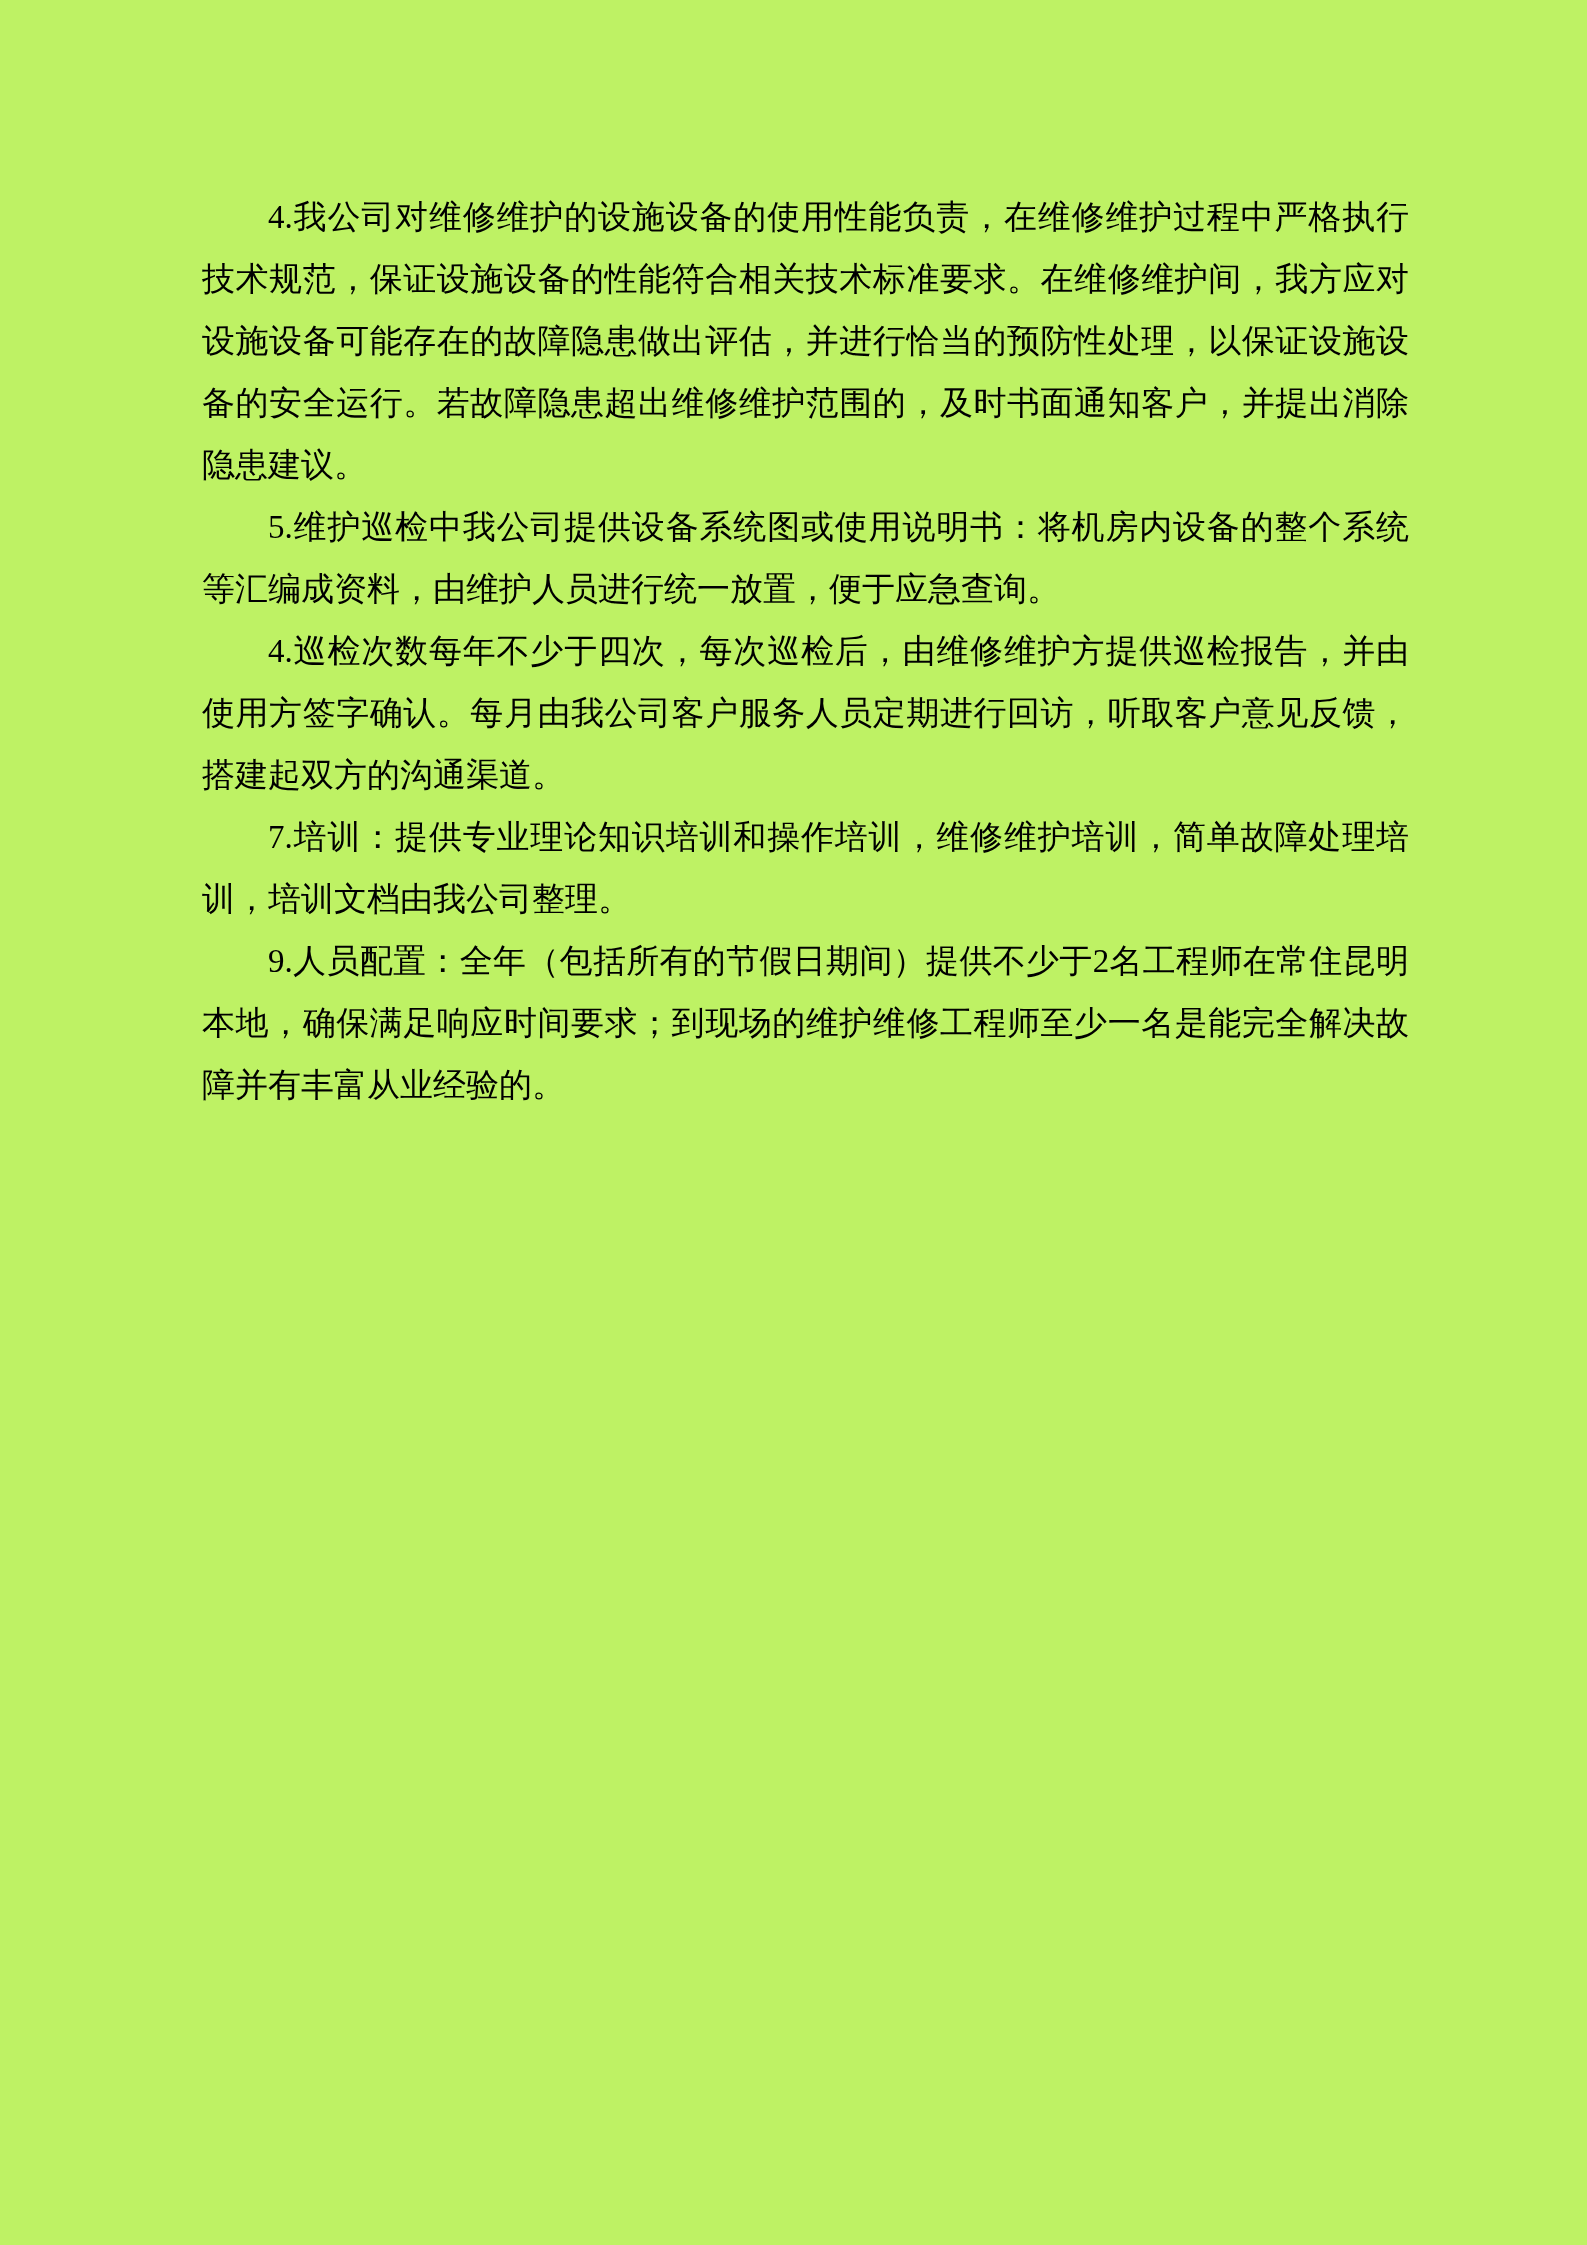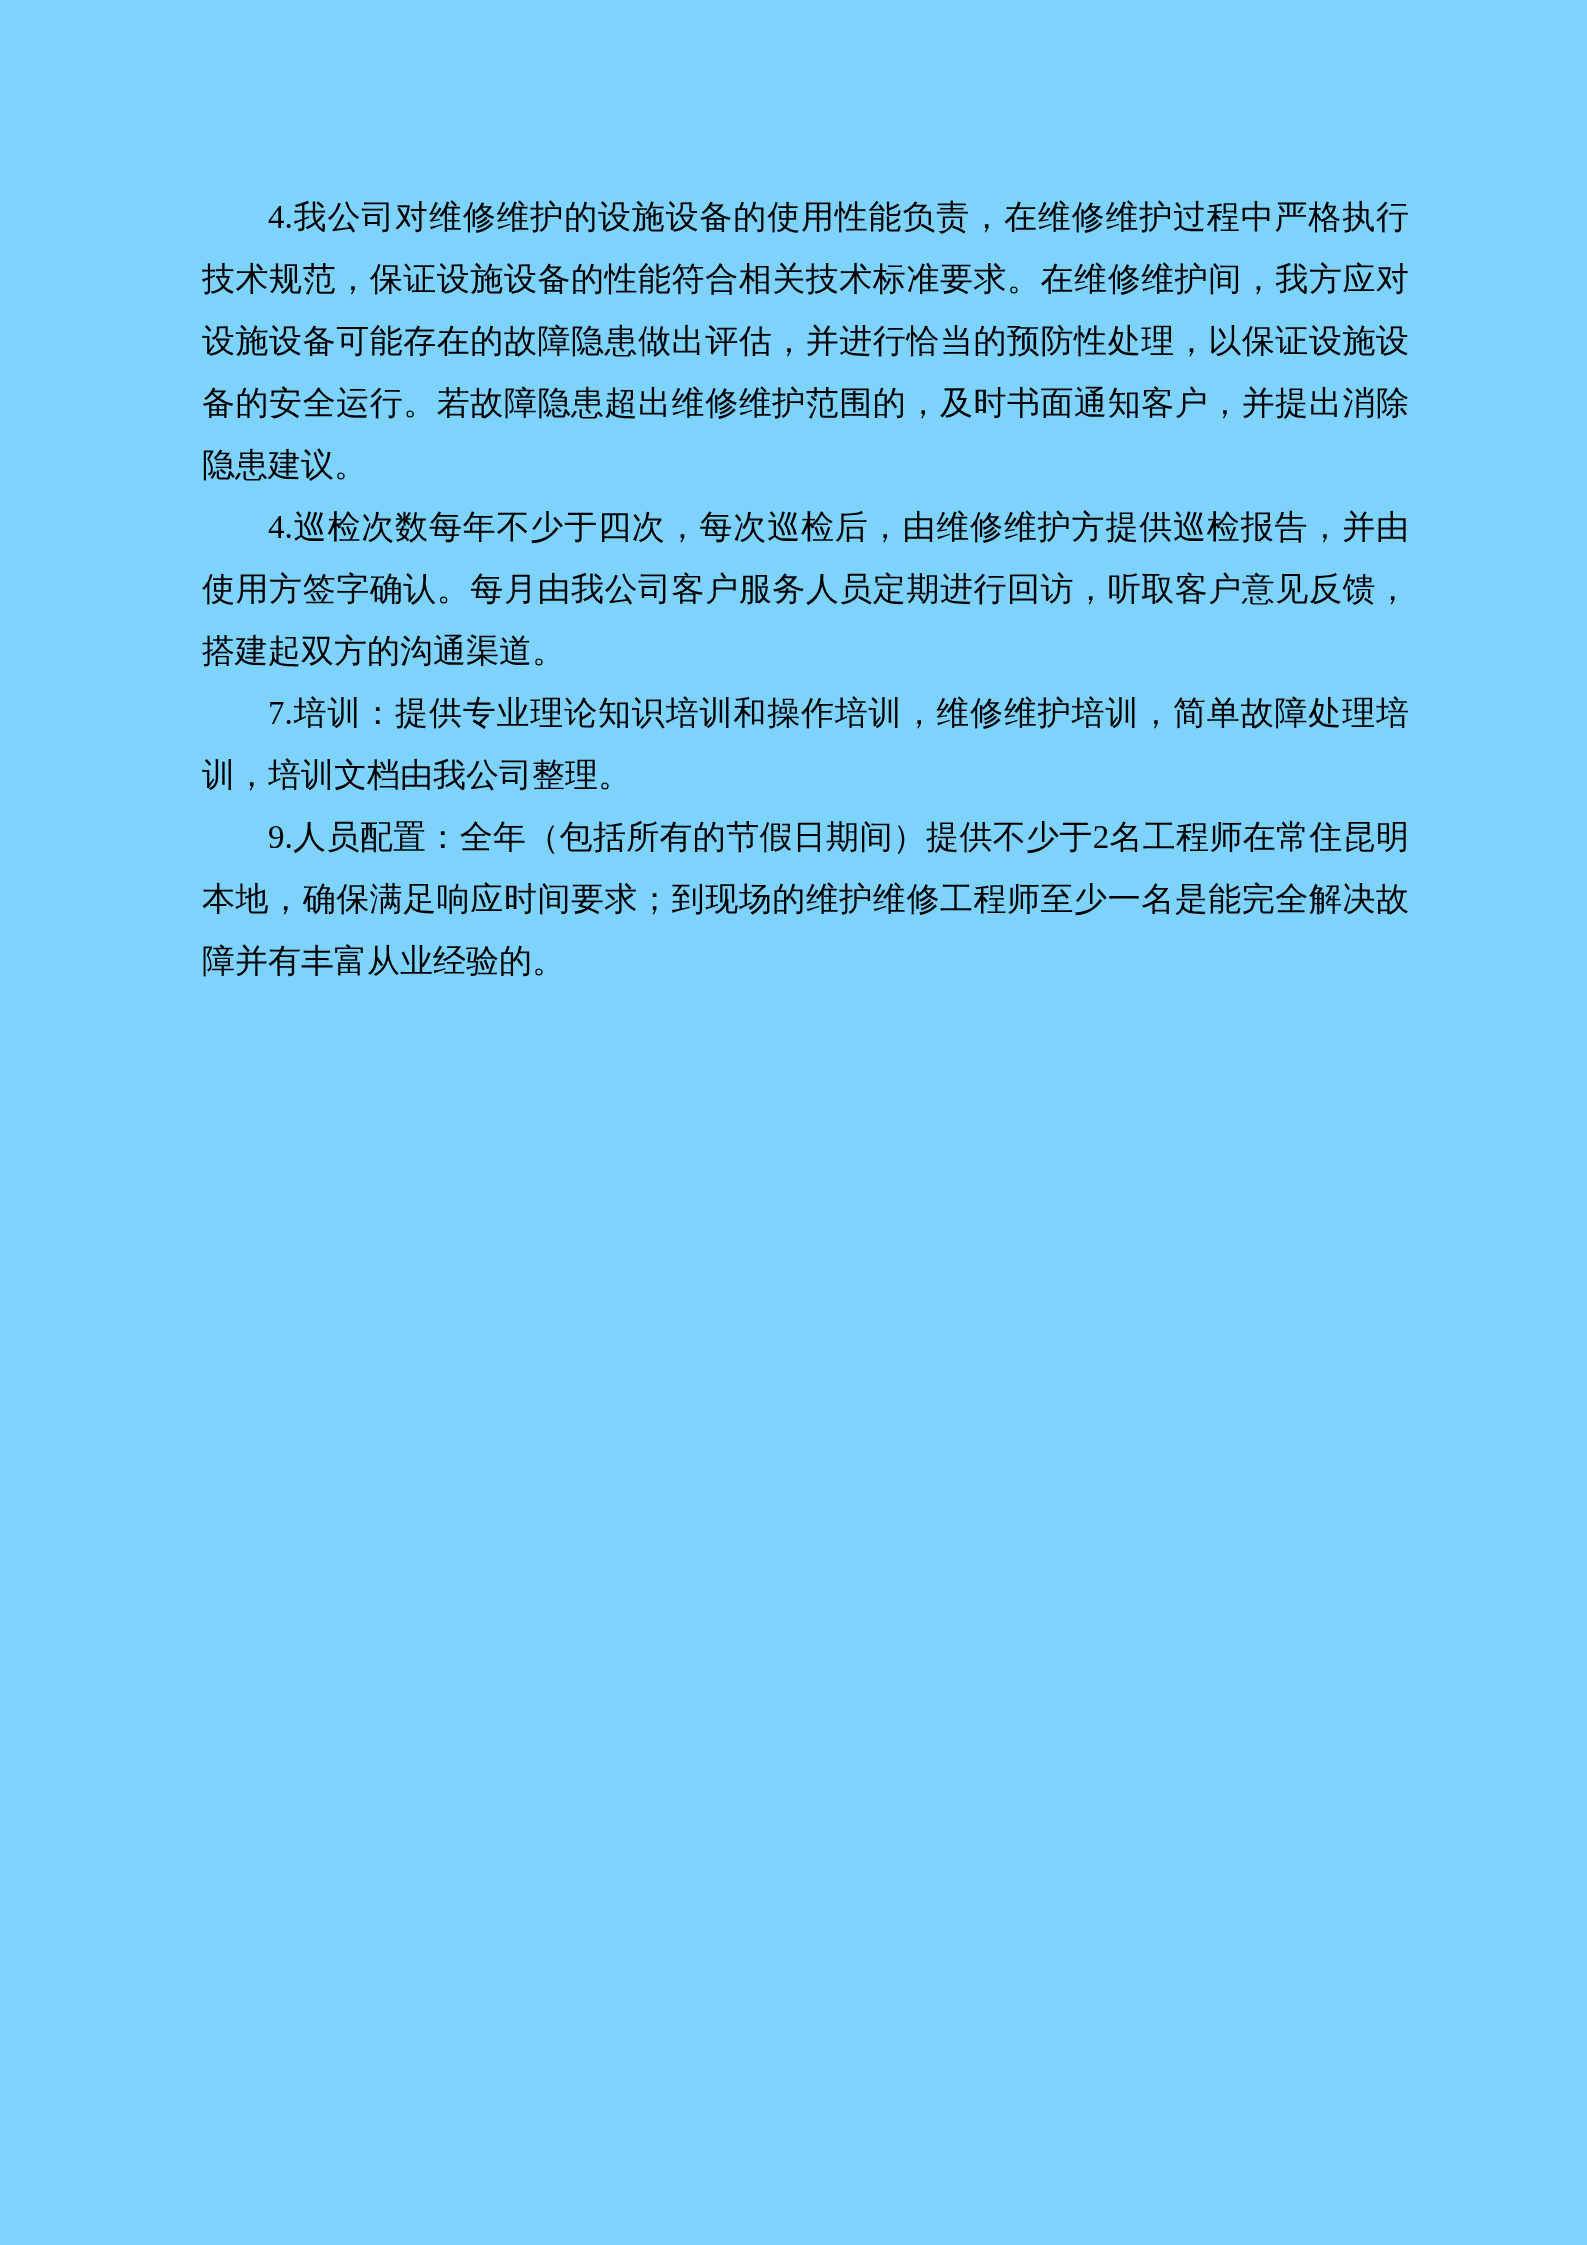--- a/index.html
+++ b/index.html
@@ -5,21 +5,21 @@
   html, body {
     margin: 0;
     padding: 0;
     background: #ffffff;
   }
   .page {
     position: relative;
     width: 1587px;
     height: 2245px;
     margin: 0 auto;
-    background: #7dd3fc;
+    background: #bef264;
     box-sizing: border-box;
     padding: 186px 178px 0 202px;
     overflow: hidden;
   }
   .doc-body {
     font-family: "Liberation Serif", "DejaVu Serif", serif;
     font-size: 33px;
     line-height: 62px;
     color: #000000;
     letter-spacing: 0px;
@@ -32,17 +32,18 @@
     word-break: normal;
     overflow-wrap: break-word;
   }
 </style>
 </head>
 <body>
 
 <div class="page">
   <div class="doc-body">
     <p>4.我公司对维修维护的设施设备的使用性能负责，在维修维护过程中严格执行技术规范，保证设施设备的性能符合相关技术标准要求。在维修维护间，我方应对设施设备可能存在的故障隐患做出评估，并进行恰当的预防性处理，以保证设施设备的安全运行。若故障隐患超出维修维护范围的，及时书面通知客户，并提出消除隐患建议。</p>
+    <p>5.维护巡检中我公司提供设备系统图或使用说明书：将机房内设备的整个系统等汇编成资料，由维护人员进行统一放置，便于应急查询。</p>
     <p>4.巡检次数每年不少于四次，每次巡检后，由维修维护方提供巡检报告，并由使用方签字确认。每月由我公司客户服务人员定期进行回访，听取客户意见反馈，搭建起双方的沟通渠道。</p>
     <p>7.培训：提供专业理论知识培训和操作培训，维修维护培训，简单故障处理培训，培训文档由我公司整理。</p>
     <p>9.人员配置：全年（包括所有的节假日期间）提供不少于2名工程师在常住昆明本地，确保满足响应时间要求；到现场的维护维修工程师至少一名是能完全解决故障并有丰富从业经验的。</p>
   </div>
 </div>
 
 </body></html>

